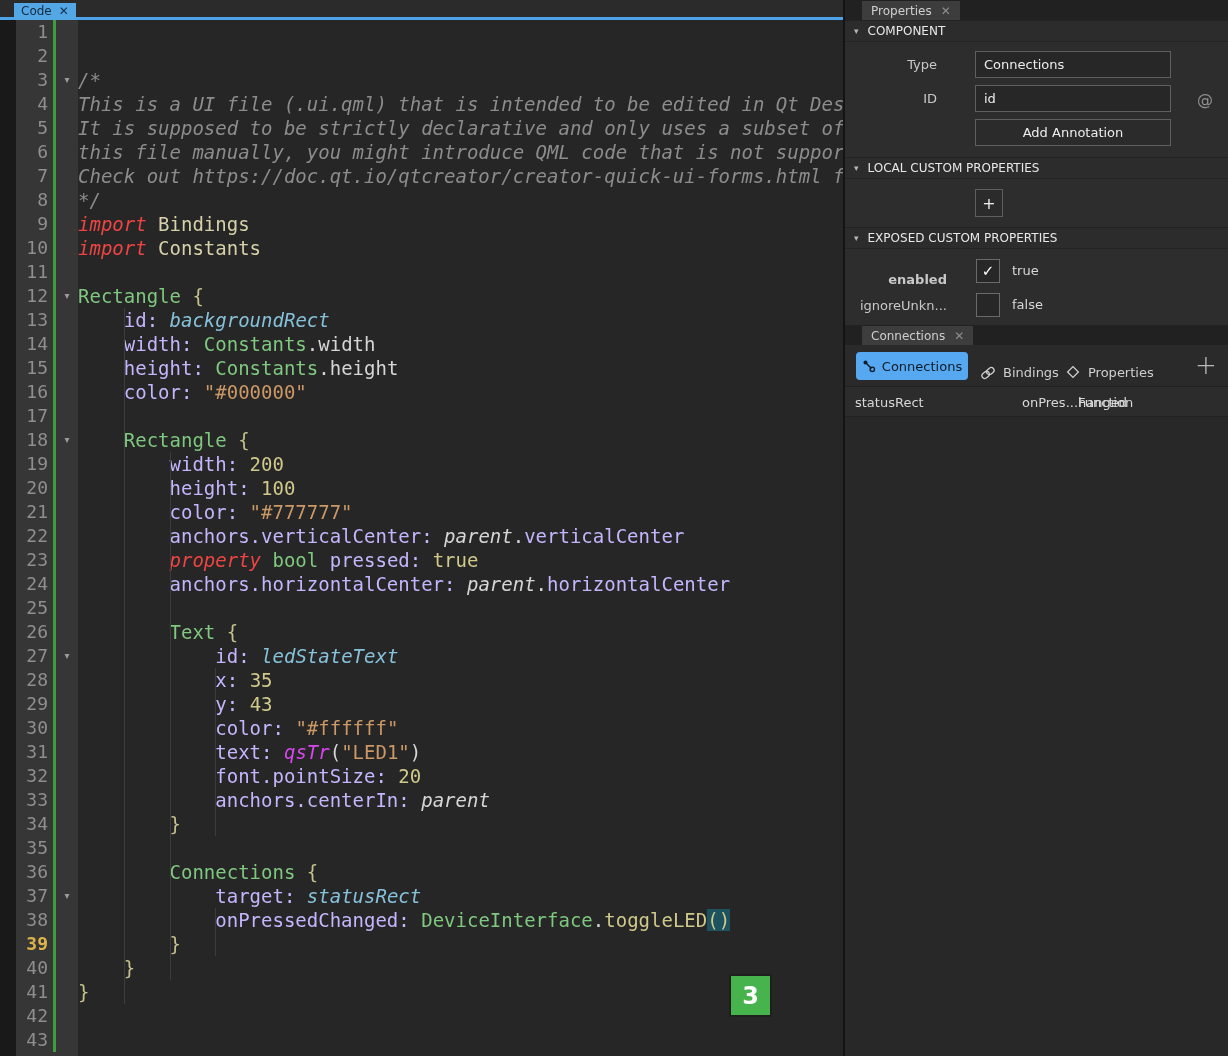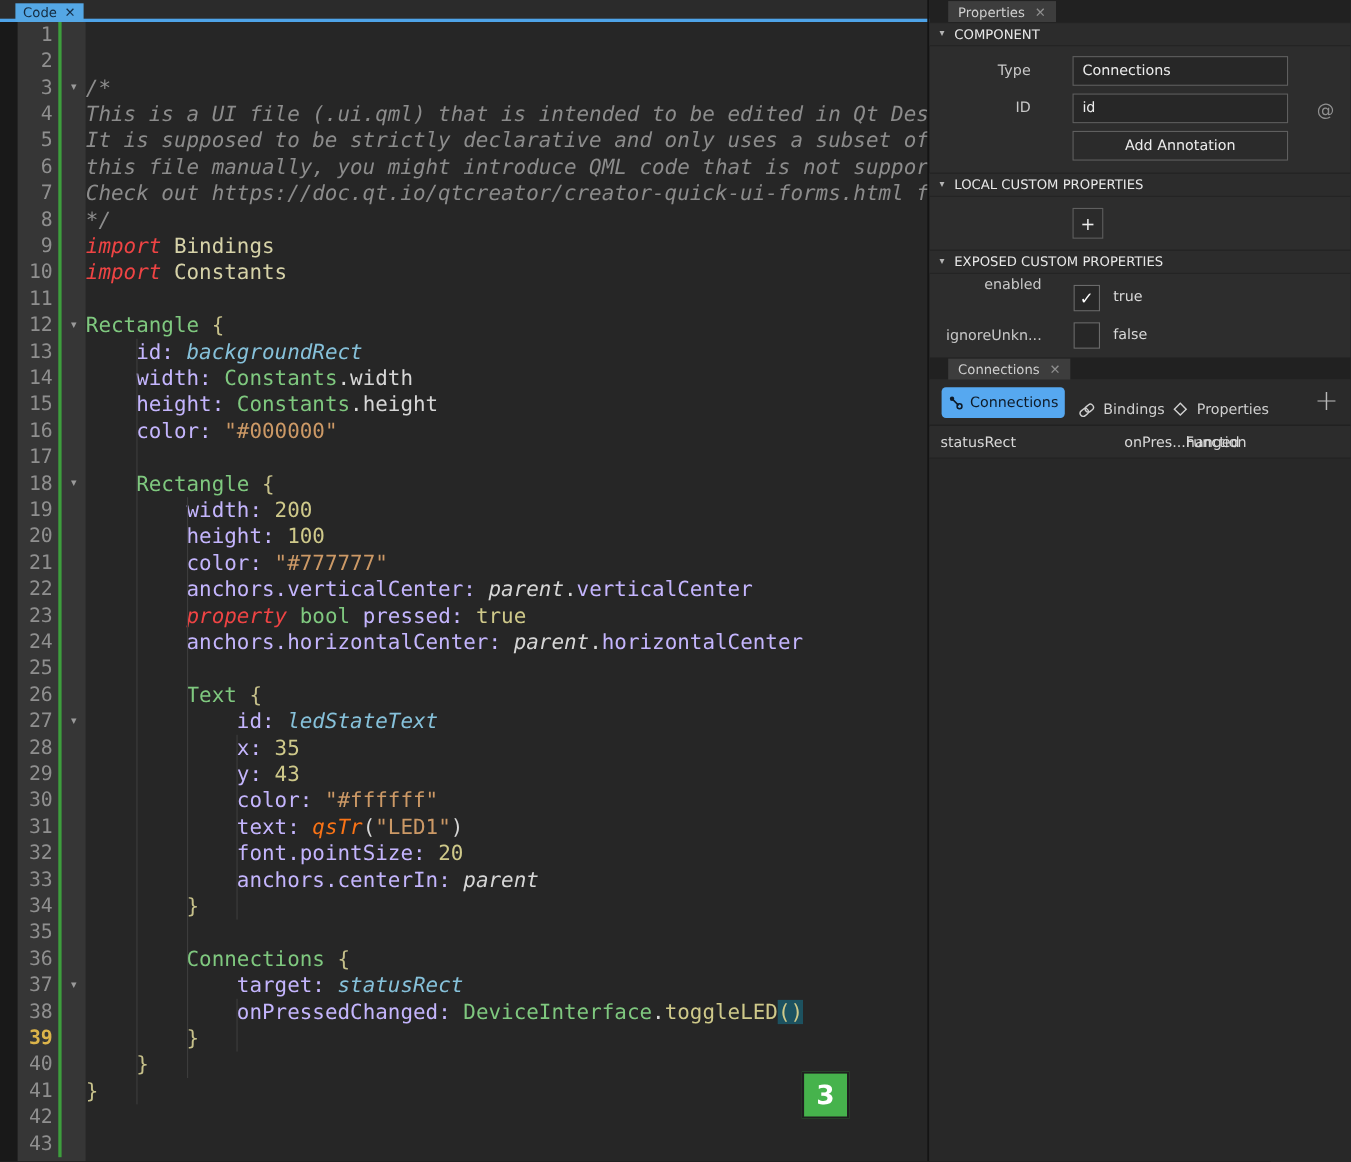--- a/index.html
+++ b/index.html
@@ -31,21 +31,21 @@
   .tk-cm  { color:#8c8c8c; font-style:italic; }
   .tk-kw  { color:#ef4444; font-style:italic; }
   .tk-ty  { color:#7fc87f; }
   .tk-id  { color:#86c1da; font-style:italic; }
   .tk-pr  { color:#c4b5fd; }
   .tk-num { color:#cfc98a; }
   .tk-str { color:#cc9966; }
   .tk-pl  { color:#d6d6d6; }
   .tk-br  { color:#c6c08a; }
   .tk-mod { color:#d6d2a8; }
-  .tk-fn  { color:#f97316; font-style:italic; }
+  .tk-fn  { color:#d946ef; font-style:italic; }
   .tk-par { color:#d6d6d6; font-style:italic; }
   .tk-sel { color:#cfc98a; background:#1d5260; }
 
   
   .badge { position:absolute; left:729px; top:974px; width:43px; height:43px; background:#46b34c;
            border:2px solid #1f1f1f; color:#ffffff; font-size:24px; font-weight:bold;
            display:flex; align-items:center; justify-content:center; cursor:default; }
 
   
   .divider { position:absolute; left:843px; top:0; width:2px; height:1056px; background:#141414; }
@@ -271,21 +271,21 @@
       <span class="sec-caret">▾</span>
       <span>LOCAL CUSTOM PROPERTIES</span>
     </div>
     <div class="btn" style="left:130px; width:28px; top:189px; height:28px; font-size:16px;">+</div>
 
     <div class="sec-header" style="top:227px;">
       <span class="sec-caret">▾</span>
       <span>EXPOSED CUSTOM PROPERTIES</span>
     </div>
     <div id="exposed-rows">
-        <div class="flabel" style="left: 0px; width: 102px; top: 246px;">enabled</div>
+        <div class="flabel" style="left: 0px; width: 102px; top: 266px; font-weight: bold;">enabled</div>
         <div class="chk" style="left: 131px; top: 259px;">✓</div>
         <div class="chkval" style="left: 167px; top: 259px;">true</div>
         <div class="flabel" style="left: 0px; width: 102px; top: 292px;">ignoreUnkn...</div>
         <div class="chk" style="left: 131px; top: 293px;"></div>
         <div class="chkval" style="left: 167px; top: 293px;">false</div>
       </div>
 
     <div class="side-tabbar" style="top:325px;">
       <div class="side-tab">
         <span>Connections</span>

